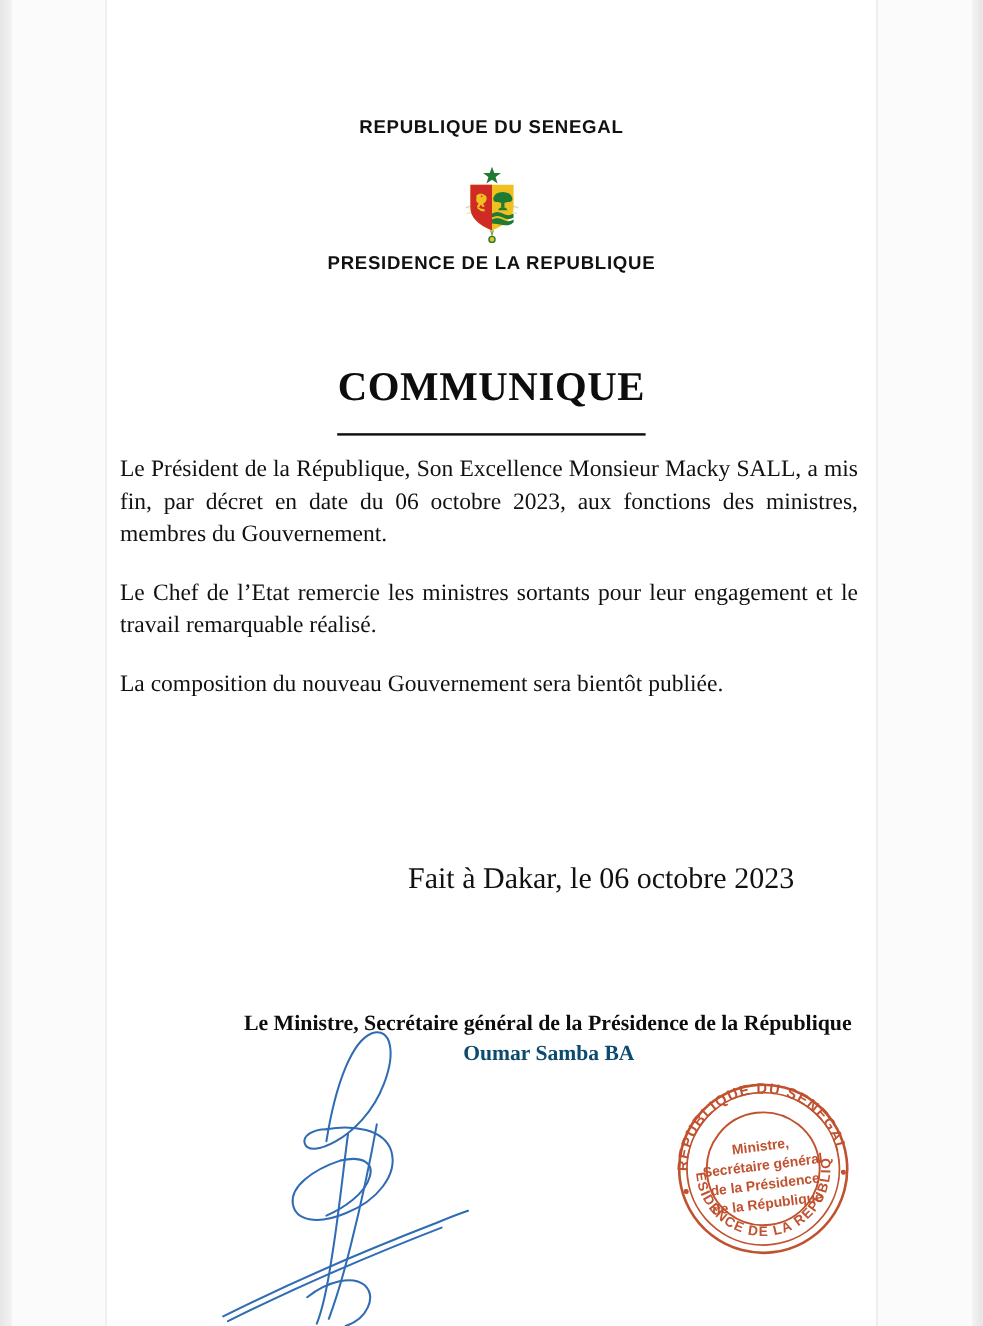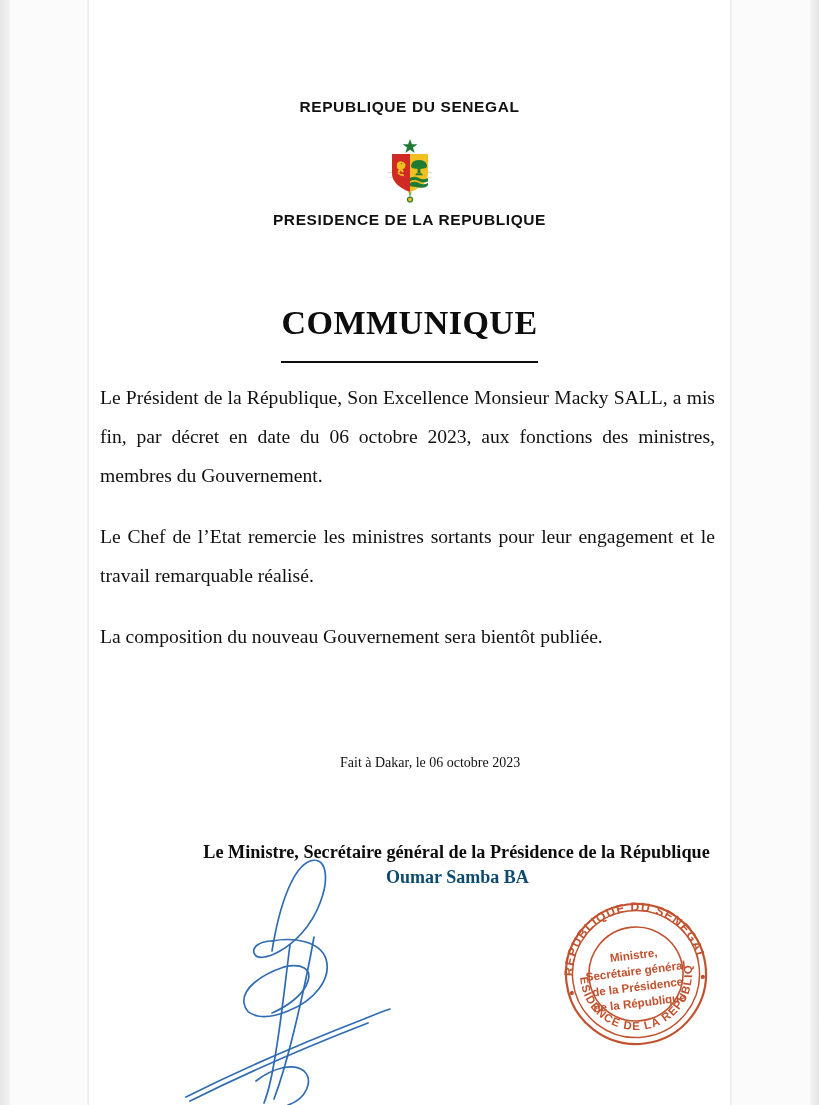--- a/index.html
+++ b/index.html
@@ -99,32 +99,32 @@
   #body-text {
     position: absolute;
     left: 100px;
     top: 378px;
     width: 615px;
   }
   .para {
     text-align: justify;
     text-justify: inter-word;
     font-size: 19.6px;
-    line-height: 39px;
+    line-height: 27px;
     color: #111111;
     margin: 0 0 22px 0;
   }
   .para:last-child { margin-bottom: 12px; }
 
   
   #date-line {
     position: absolute;
     left: 340px;
-    top: 755px;
-    font-size: 14px;
+    top: 719px;
+    font-size: 25px;
     color: #111111;
   }
 
   
   #signature-title {
     position: absolute;
     left: 0; right: 0;
     top: 842px;
     text-align: center;
     padding-left: 94px;

